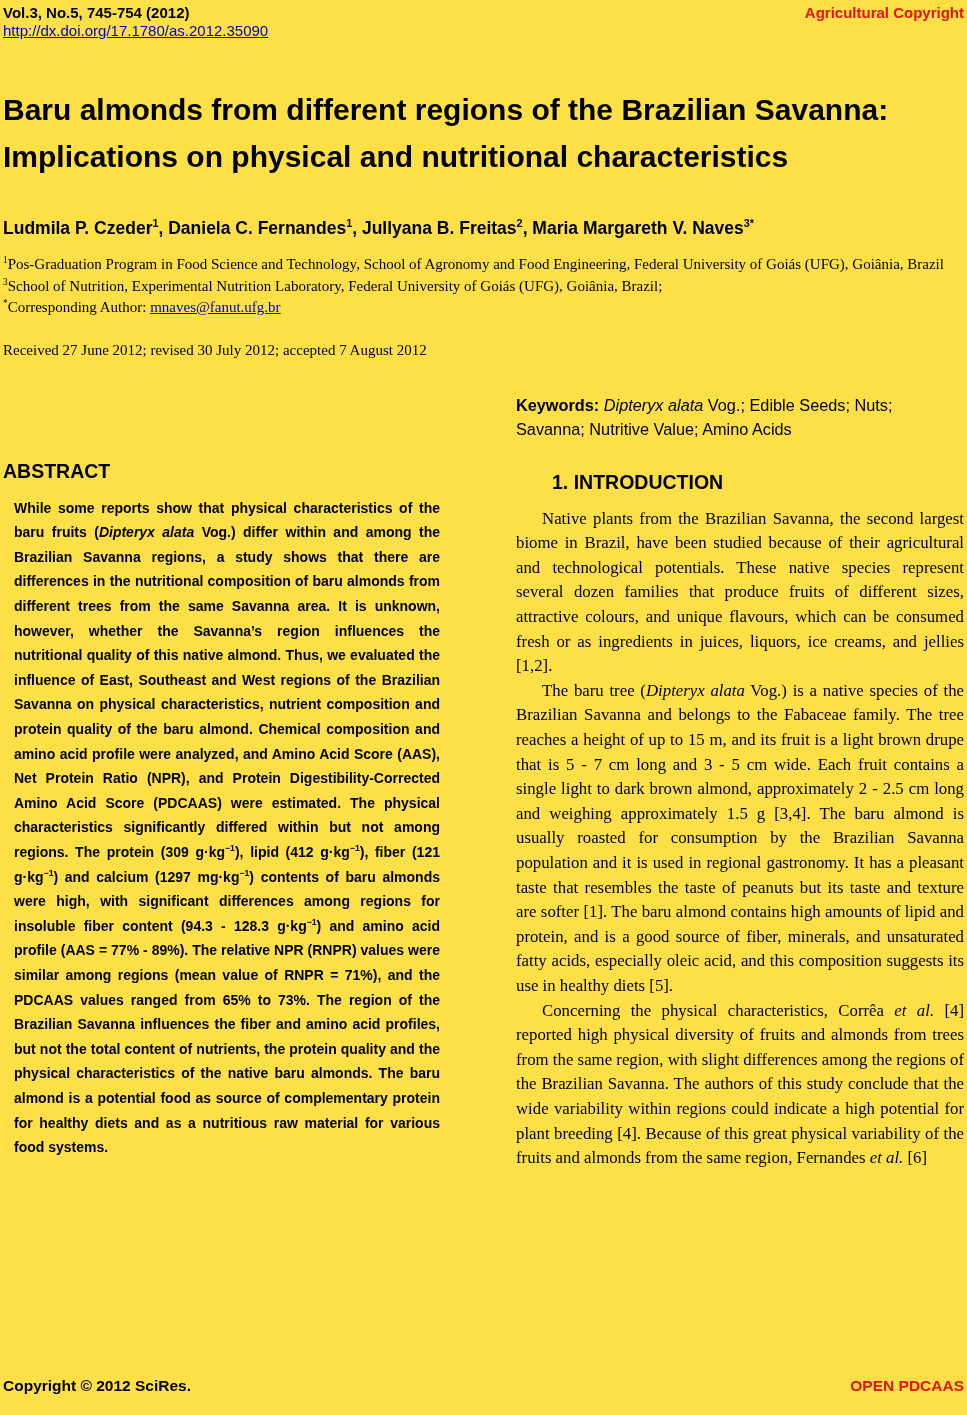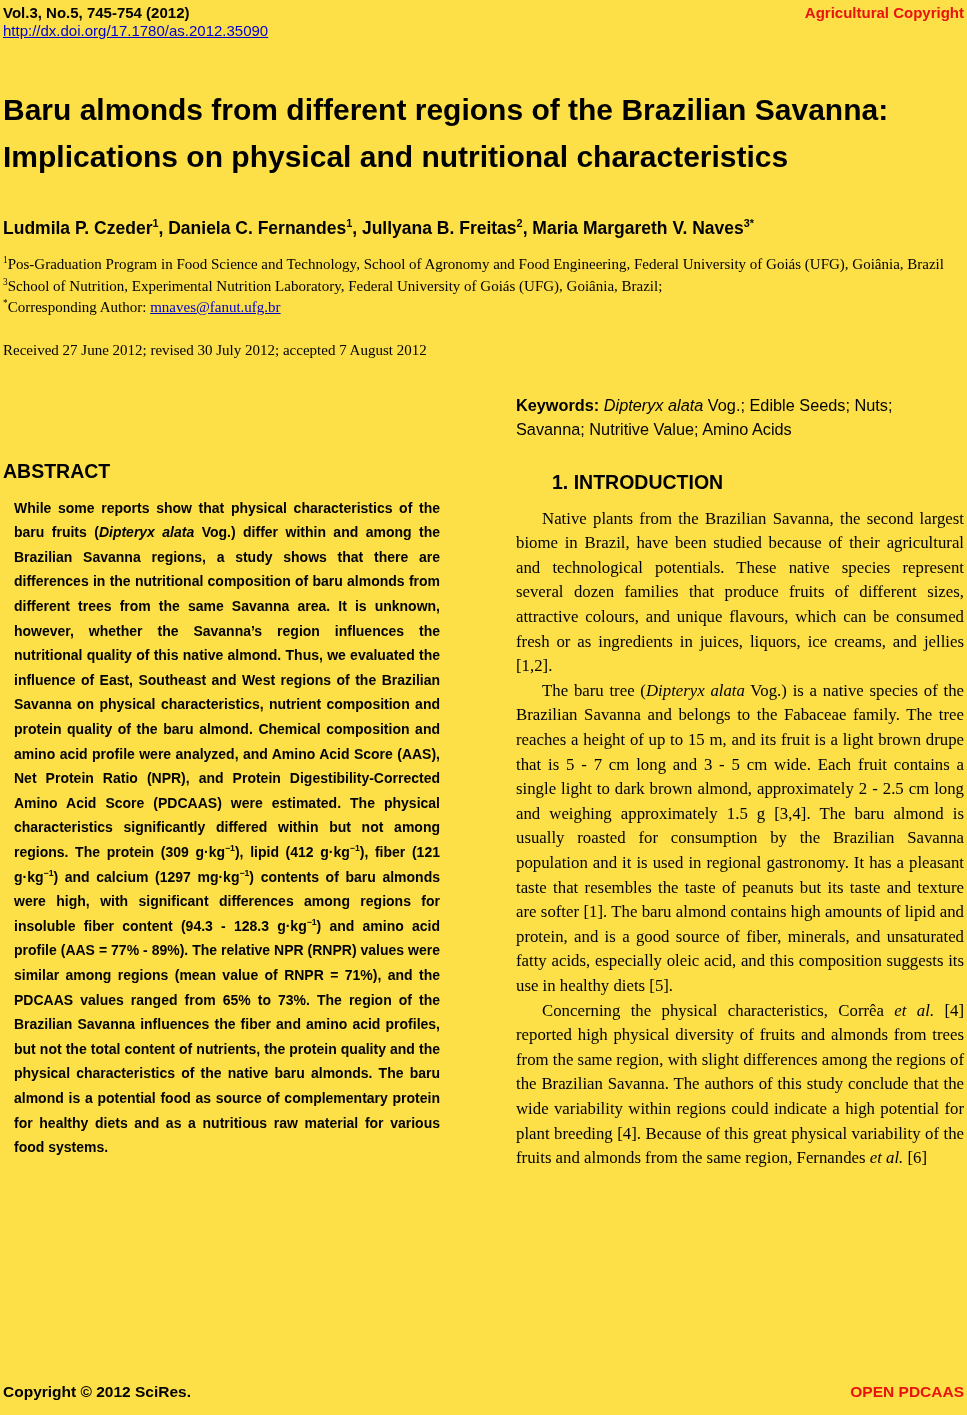--- a/index.html
+++ b/index.html
@@ -99,21 +99,21 @@
     text-align: justify;
     margin: 0;
     text-indent: 1.55em;
   }
   sup { font-size: 0.62em; line-height: 0; vertical-align: super; }
   
   .page-footer {
     position: absolute;
     left: 3px;
     right: 3px;
-    bottom: 14px;
+    bottom: 20px;
     display: flex;
     justify-content: space-between;
     font-family: "Liberation Sans", sans-serif;
     font-weight: bold;
     font-size: 15.5px;
   }
   .open-access { color: #e8120f; }
 </style>
 </head>
 <body>

